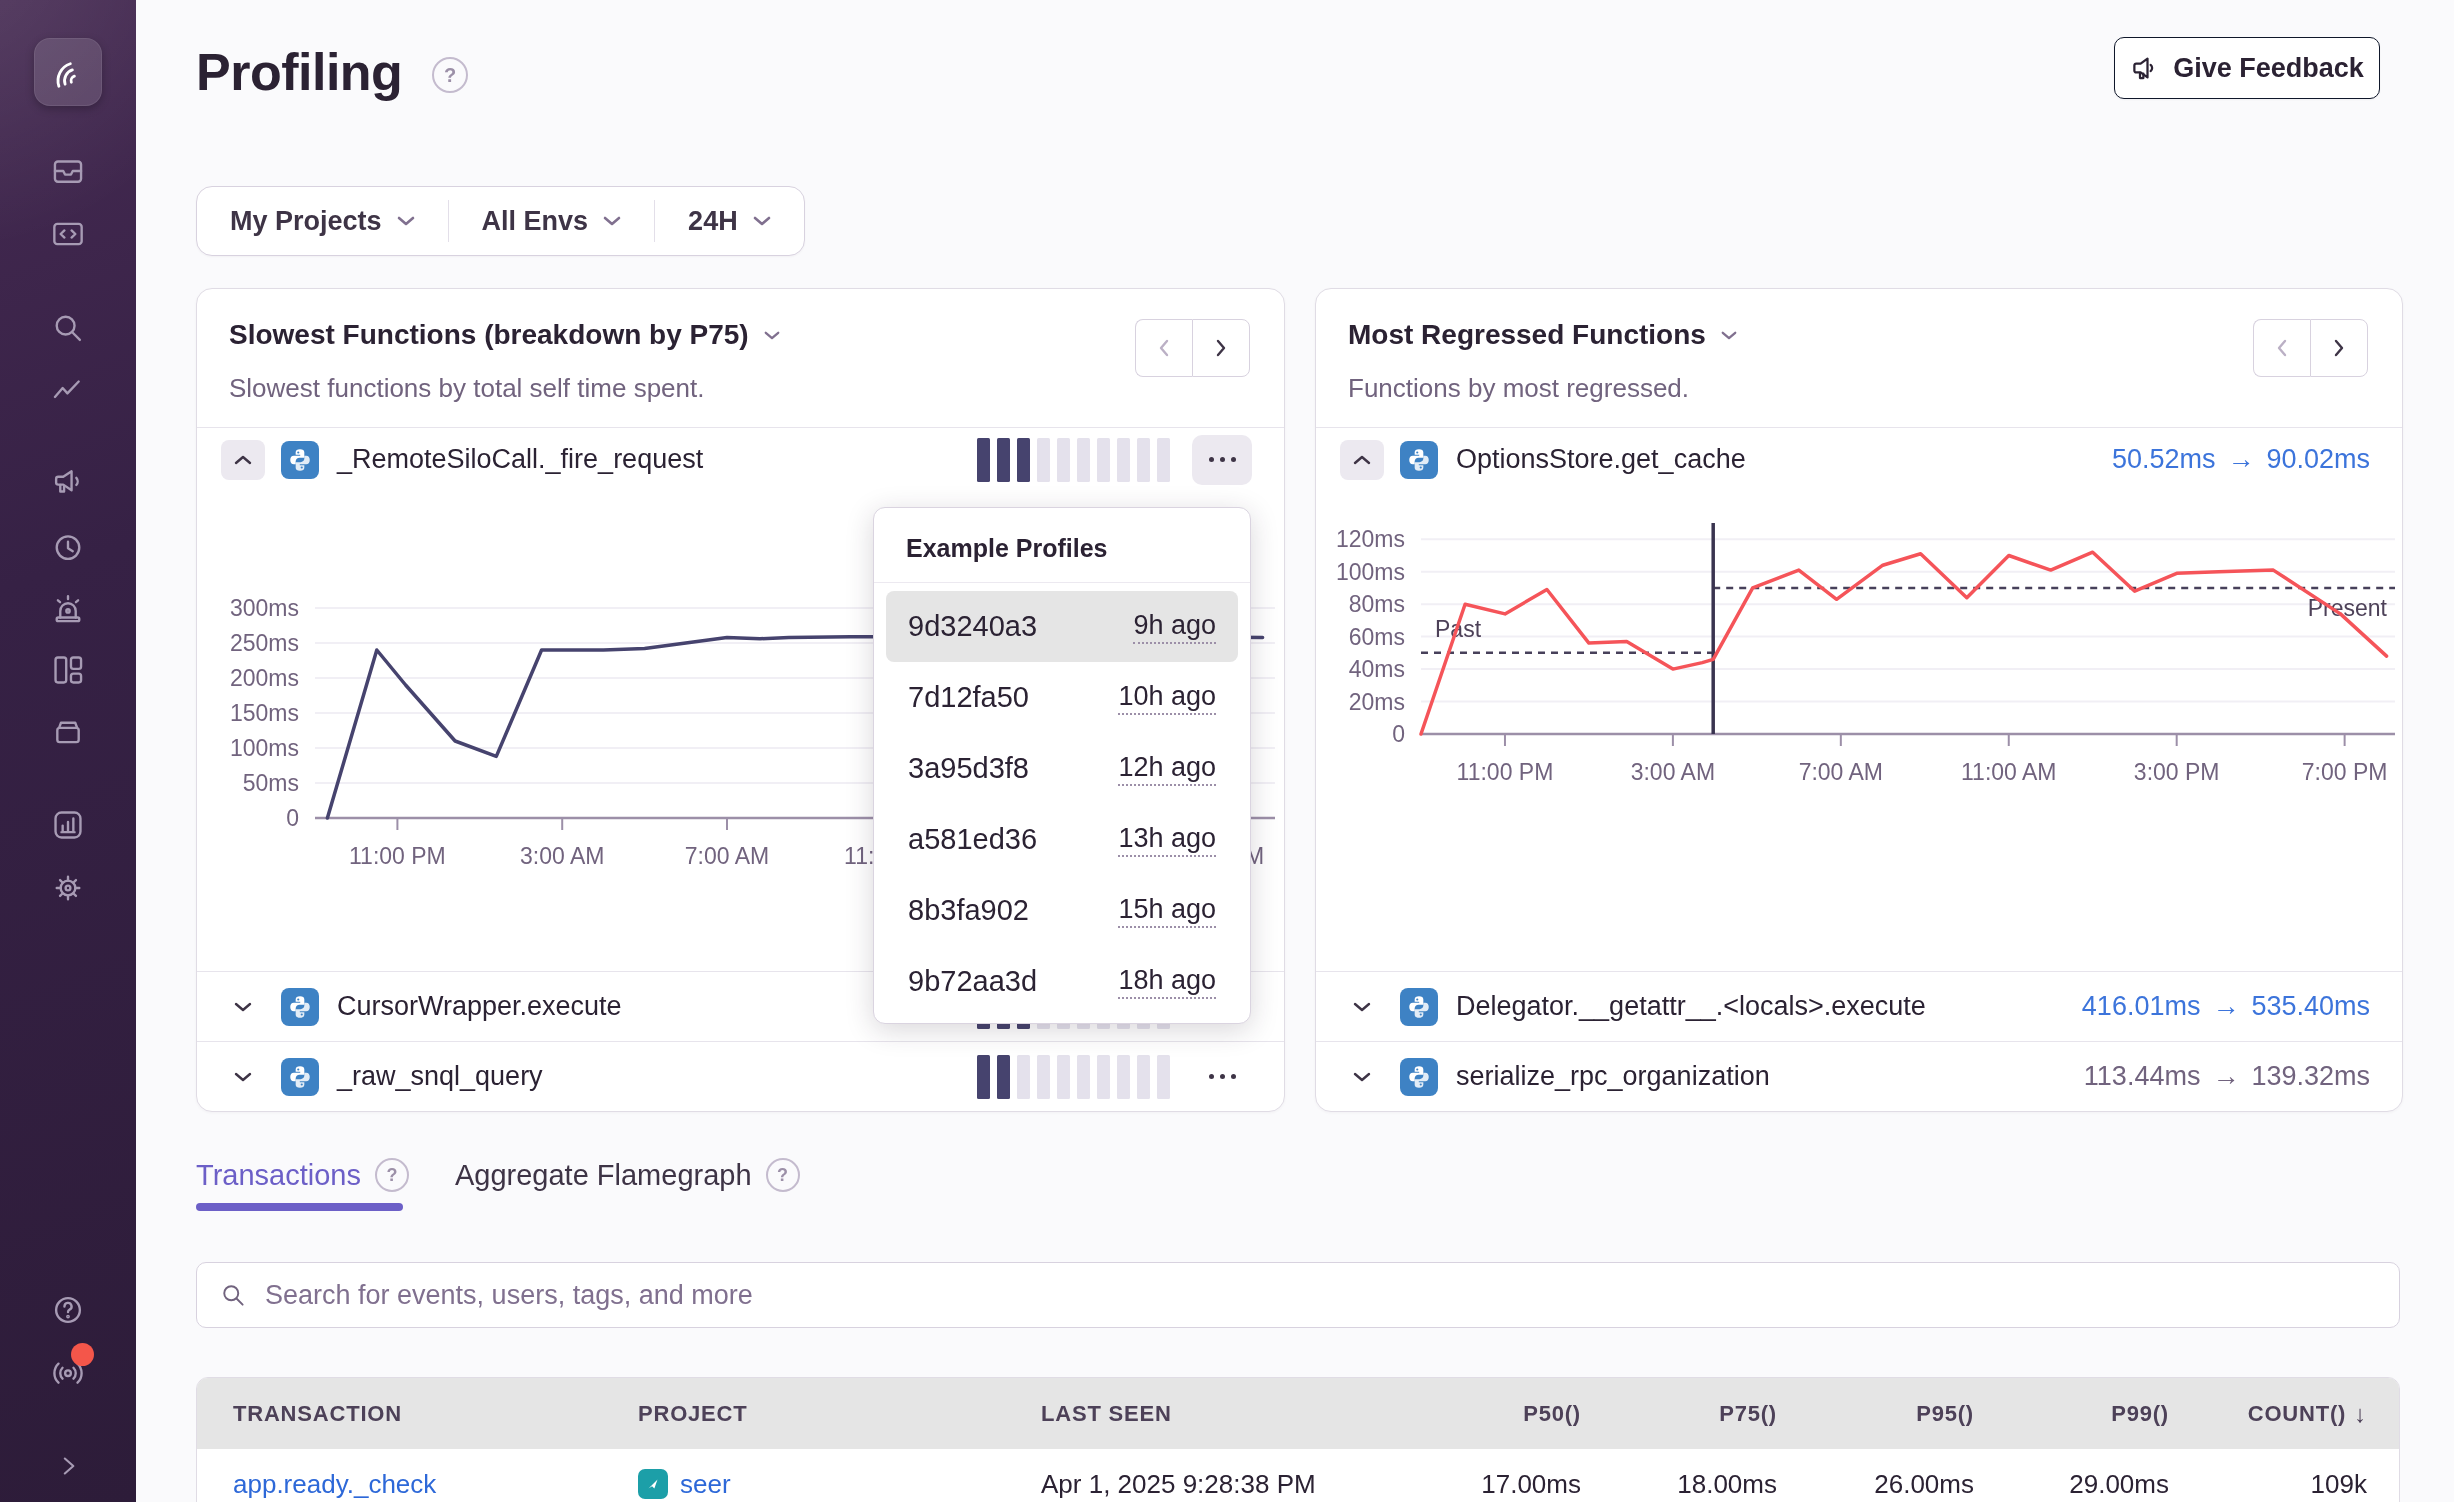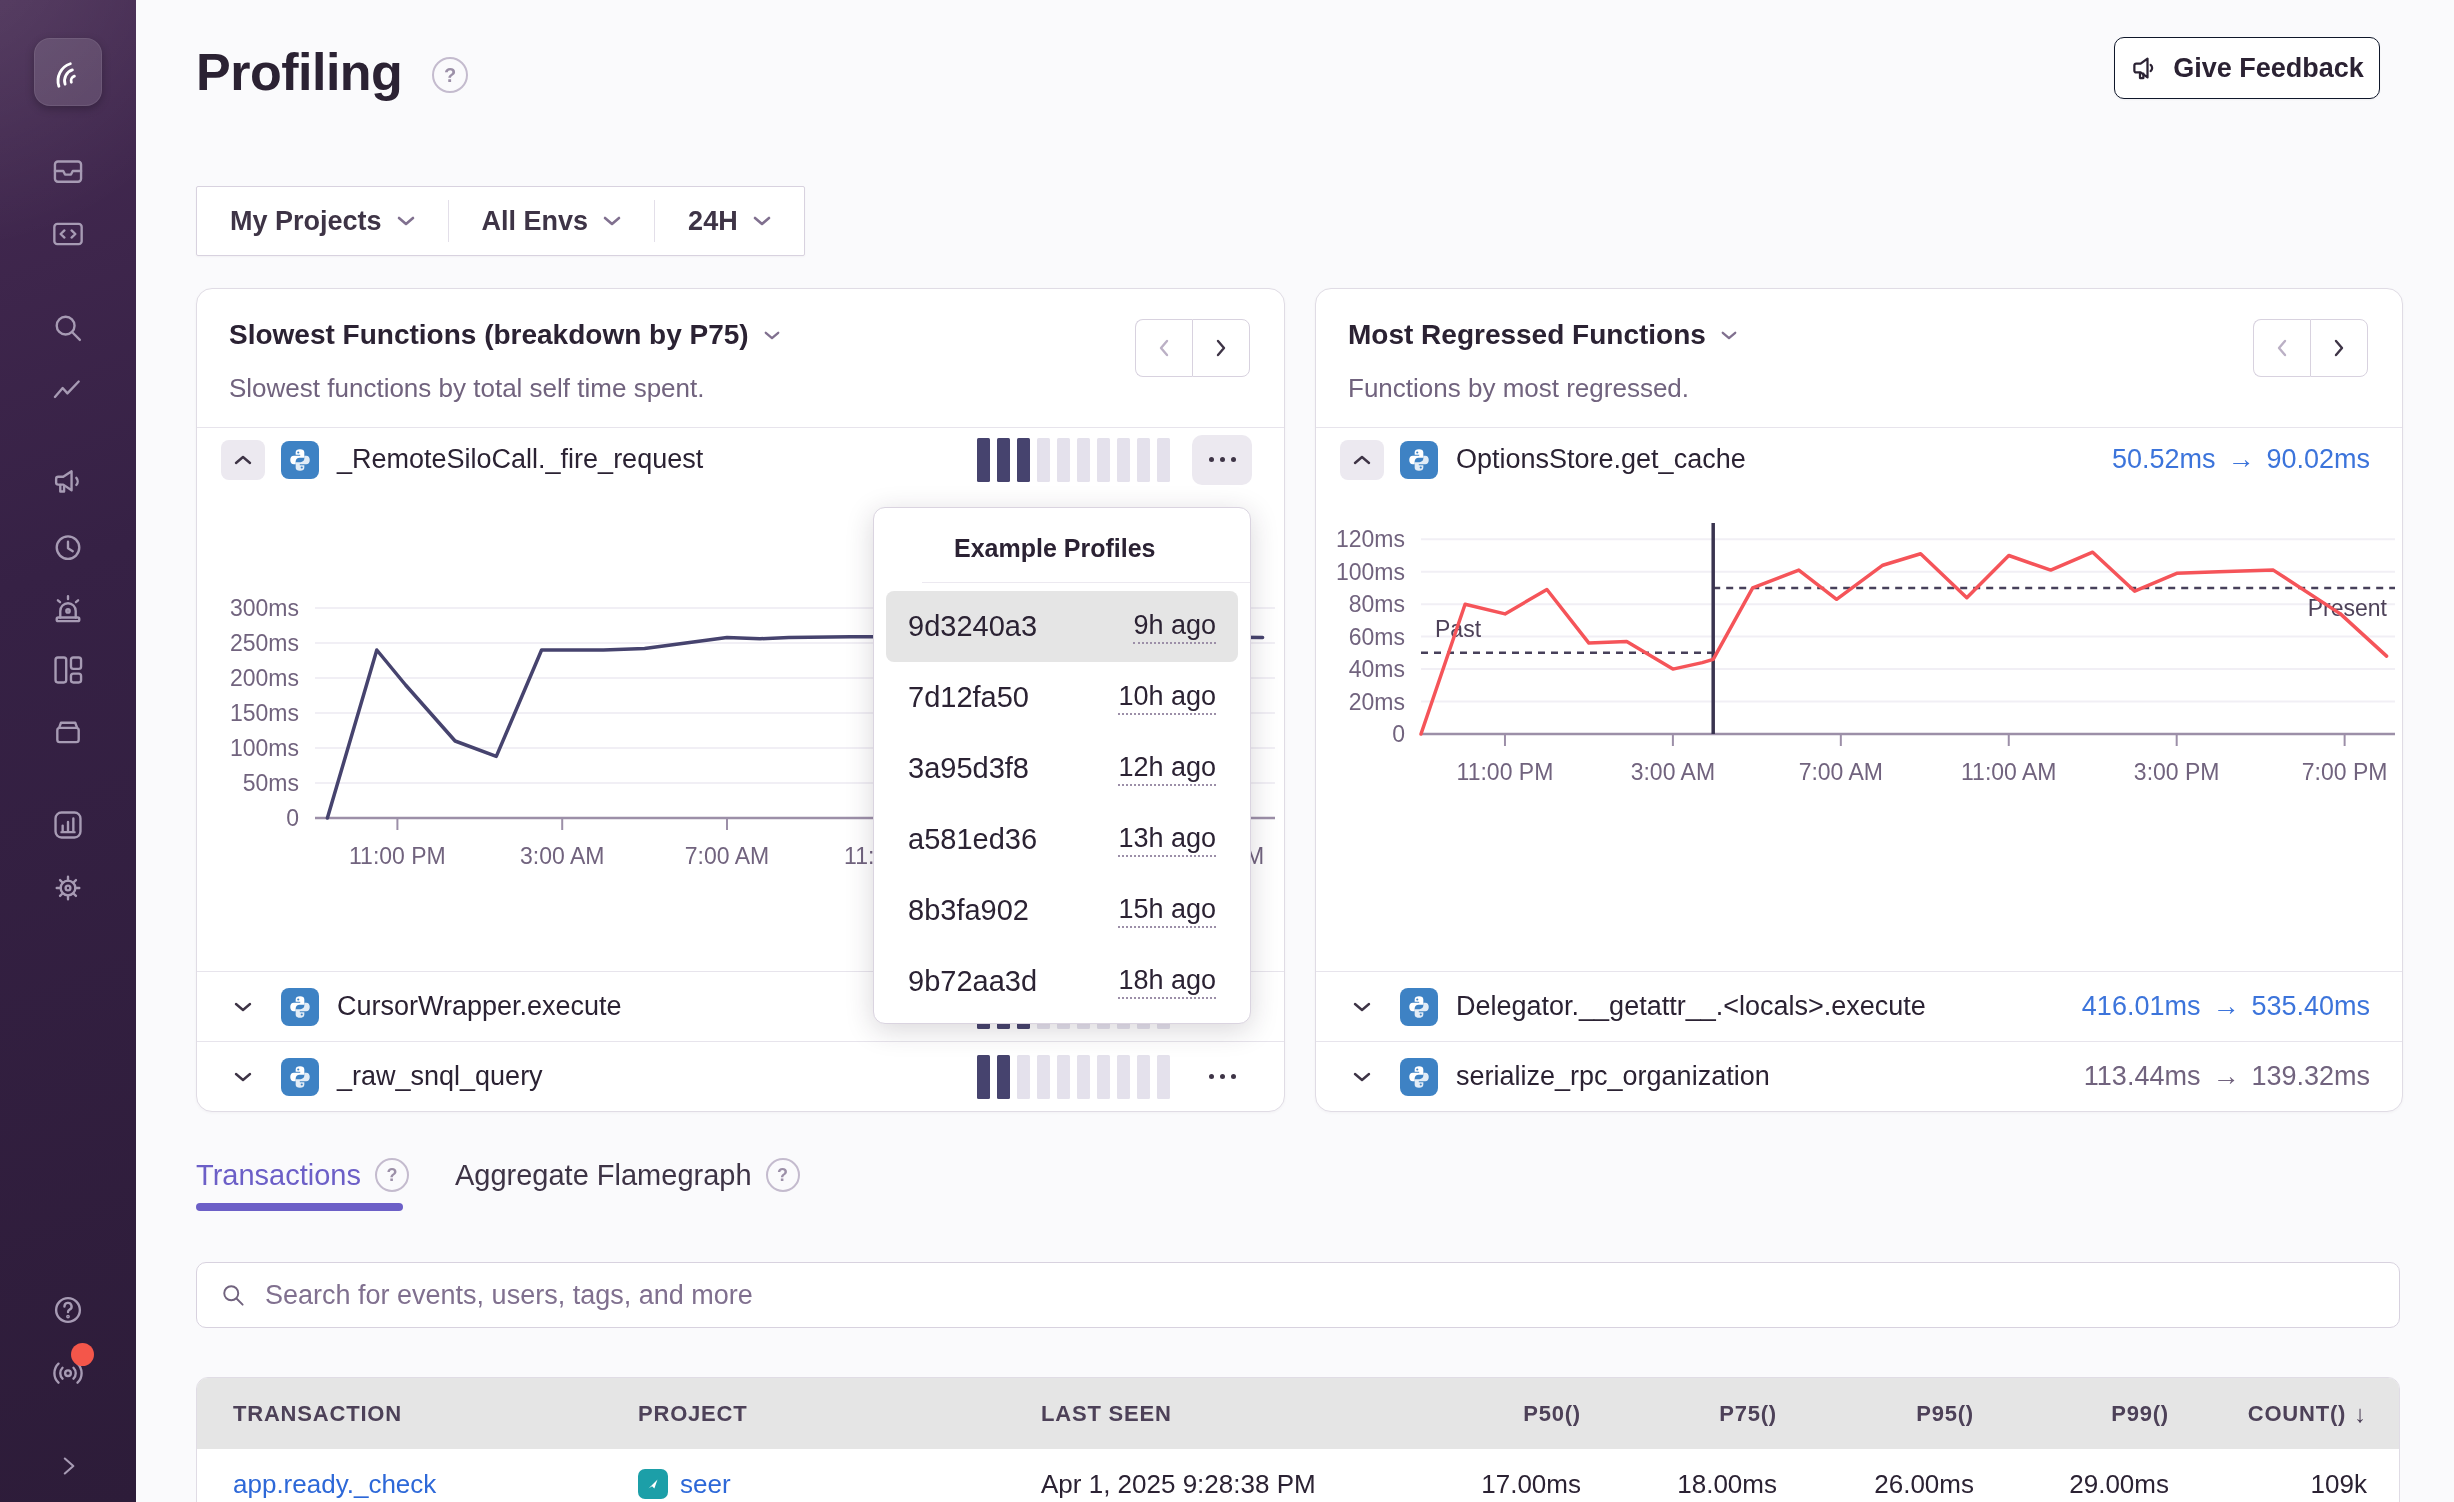--- a/index.html
+++ b/index.html
@@ -21,21 +21,21 @@
   
   .page-title{position:absolute;left:196px;top:42px;font-size:52px;font-weight:700;color:#2B2233;letter-spacing:-.5px;}
   .help-circ{border:2px solid #C4BBCE;border-radius:50%;color:#9C90A8;display:flex;align-items:center;justify-content:center;font-weight:700;background:transparent;}
   .title-help{position:absolute;left:432px;top:57px;width:32px;height:32px;font-size:20px;}
   .feedback-btn{position:absolute;left:2114px;top:37px;width:264px;height:60px;background:#fff;border:1px solid #0f172a;
     border-radius:10px;display:flex;align-items:center;justify-content:center;gap:13px;font-size:27px;font-weight:700;
     color:#2B2233;box-shadow:0 1px 2px rgba(43,34,51,.05);cursor:pointer;}
 
   
   .filterbar{position:absolute;left:196px;top:186px;height:68px;background:#fff;border:1px solid #D8D2DF;
-    border-radius:2px;display:flex;align-items:center;box-shadow:0 1px 2px rgba(43,34,51,.04);}
+    border-radius:16px;display:flex;align-items:center;box-shadow:0 1px 2px rgba(43,34,51,.04);}
   .filter-seg{display:flex;align-items:center;gap:15px;font-size:27px;font-weight:700;color:#3E3446;padding:0 33px;height:100%;cursor:pointer;}
   .fdiv{width:1px;height:42px;background:#E3DFE9;}
   .chev{stroke:#80708F;fill:none;stroke-width:2.6;stroke-linecap:round;stroke-linejoin:round;}
 
   
   .card{position:absolute;top:288px;height:822px;background:#fff;border:1px solid #E0DCE5;border-radius:16px;
         box-shadow:0 1px 3px rgba(43,34,51,.04);}
   #card-left{left:196px;width:1087px;}
   #card-right{left:1315px;width:1086px;}
   .card-title{position:absolute;left:32px;top:30px;display:flex;align-items:center;gap:15px;
@@ -63,21 +63,21 @@
   .delta{font-size:27px;display:flex;gap:12px;white-space:nowrap;}
   .delta.blue{color:#3C74DB;} .delta.muted{color:#71637E;}
   .chart-svg{position:absolute;left:0;top:210px;}
   svg text{font-family:"Liberation Sans",sans-serif;}
   .tick{font-size:23px;fill:#71637E;}
   .ref{font-size:23px;fill:#4D4158;}
 
   
   .popup{position:absolute;left:873px;top:507px;width:378px;height:517px;background:#fff;border:1px solid #DAD4E0;
     border-radius:12px;box-shadow:0 6px 28px rgba(43,34,51,.18);z-index:50;box-sizing:border-box;}
-  .popup-title{padding:26px 32px 19px;font-size:25px;font-weight:700;color:#2B2233;border-bottom:1px solid #ECE9F0;margin-left:48px;}
+  .popup-title{padding:26px 32px 19px;font-size:25px;font-weight:700;color:#2B2233;border-bottom:1px solid #ECE9F0;}
   .popup-rows{padding:8px 12px;}
   .p-row{height:71px;display:flex;align-items:center;justify-content:space-between;padding:0 22px;border-radius:8px;cursor:pointer;}
   .p-row.sel{background:#e5e5e5;}
   .p-id{font-size:29px;color:#2B2233;}
   .p-age{font-size:27px;color:#2B2233;border-bottom:2px dotted #9C8FA8;padding-bottom:1px;cursor:pointer;}
 
   
   .tabs{position:absolute;left:196px;top:1158px;display:flex;gap:46px;}
   .tab{display:flex;align-items:center;gap:14px;font-size:29px;color:#3E3446;cursor:pointer;}
   .tab.active{color:#6C5FC7;}

